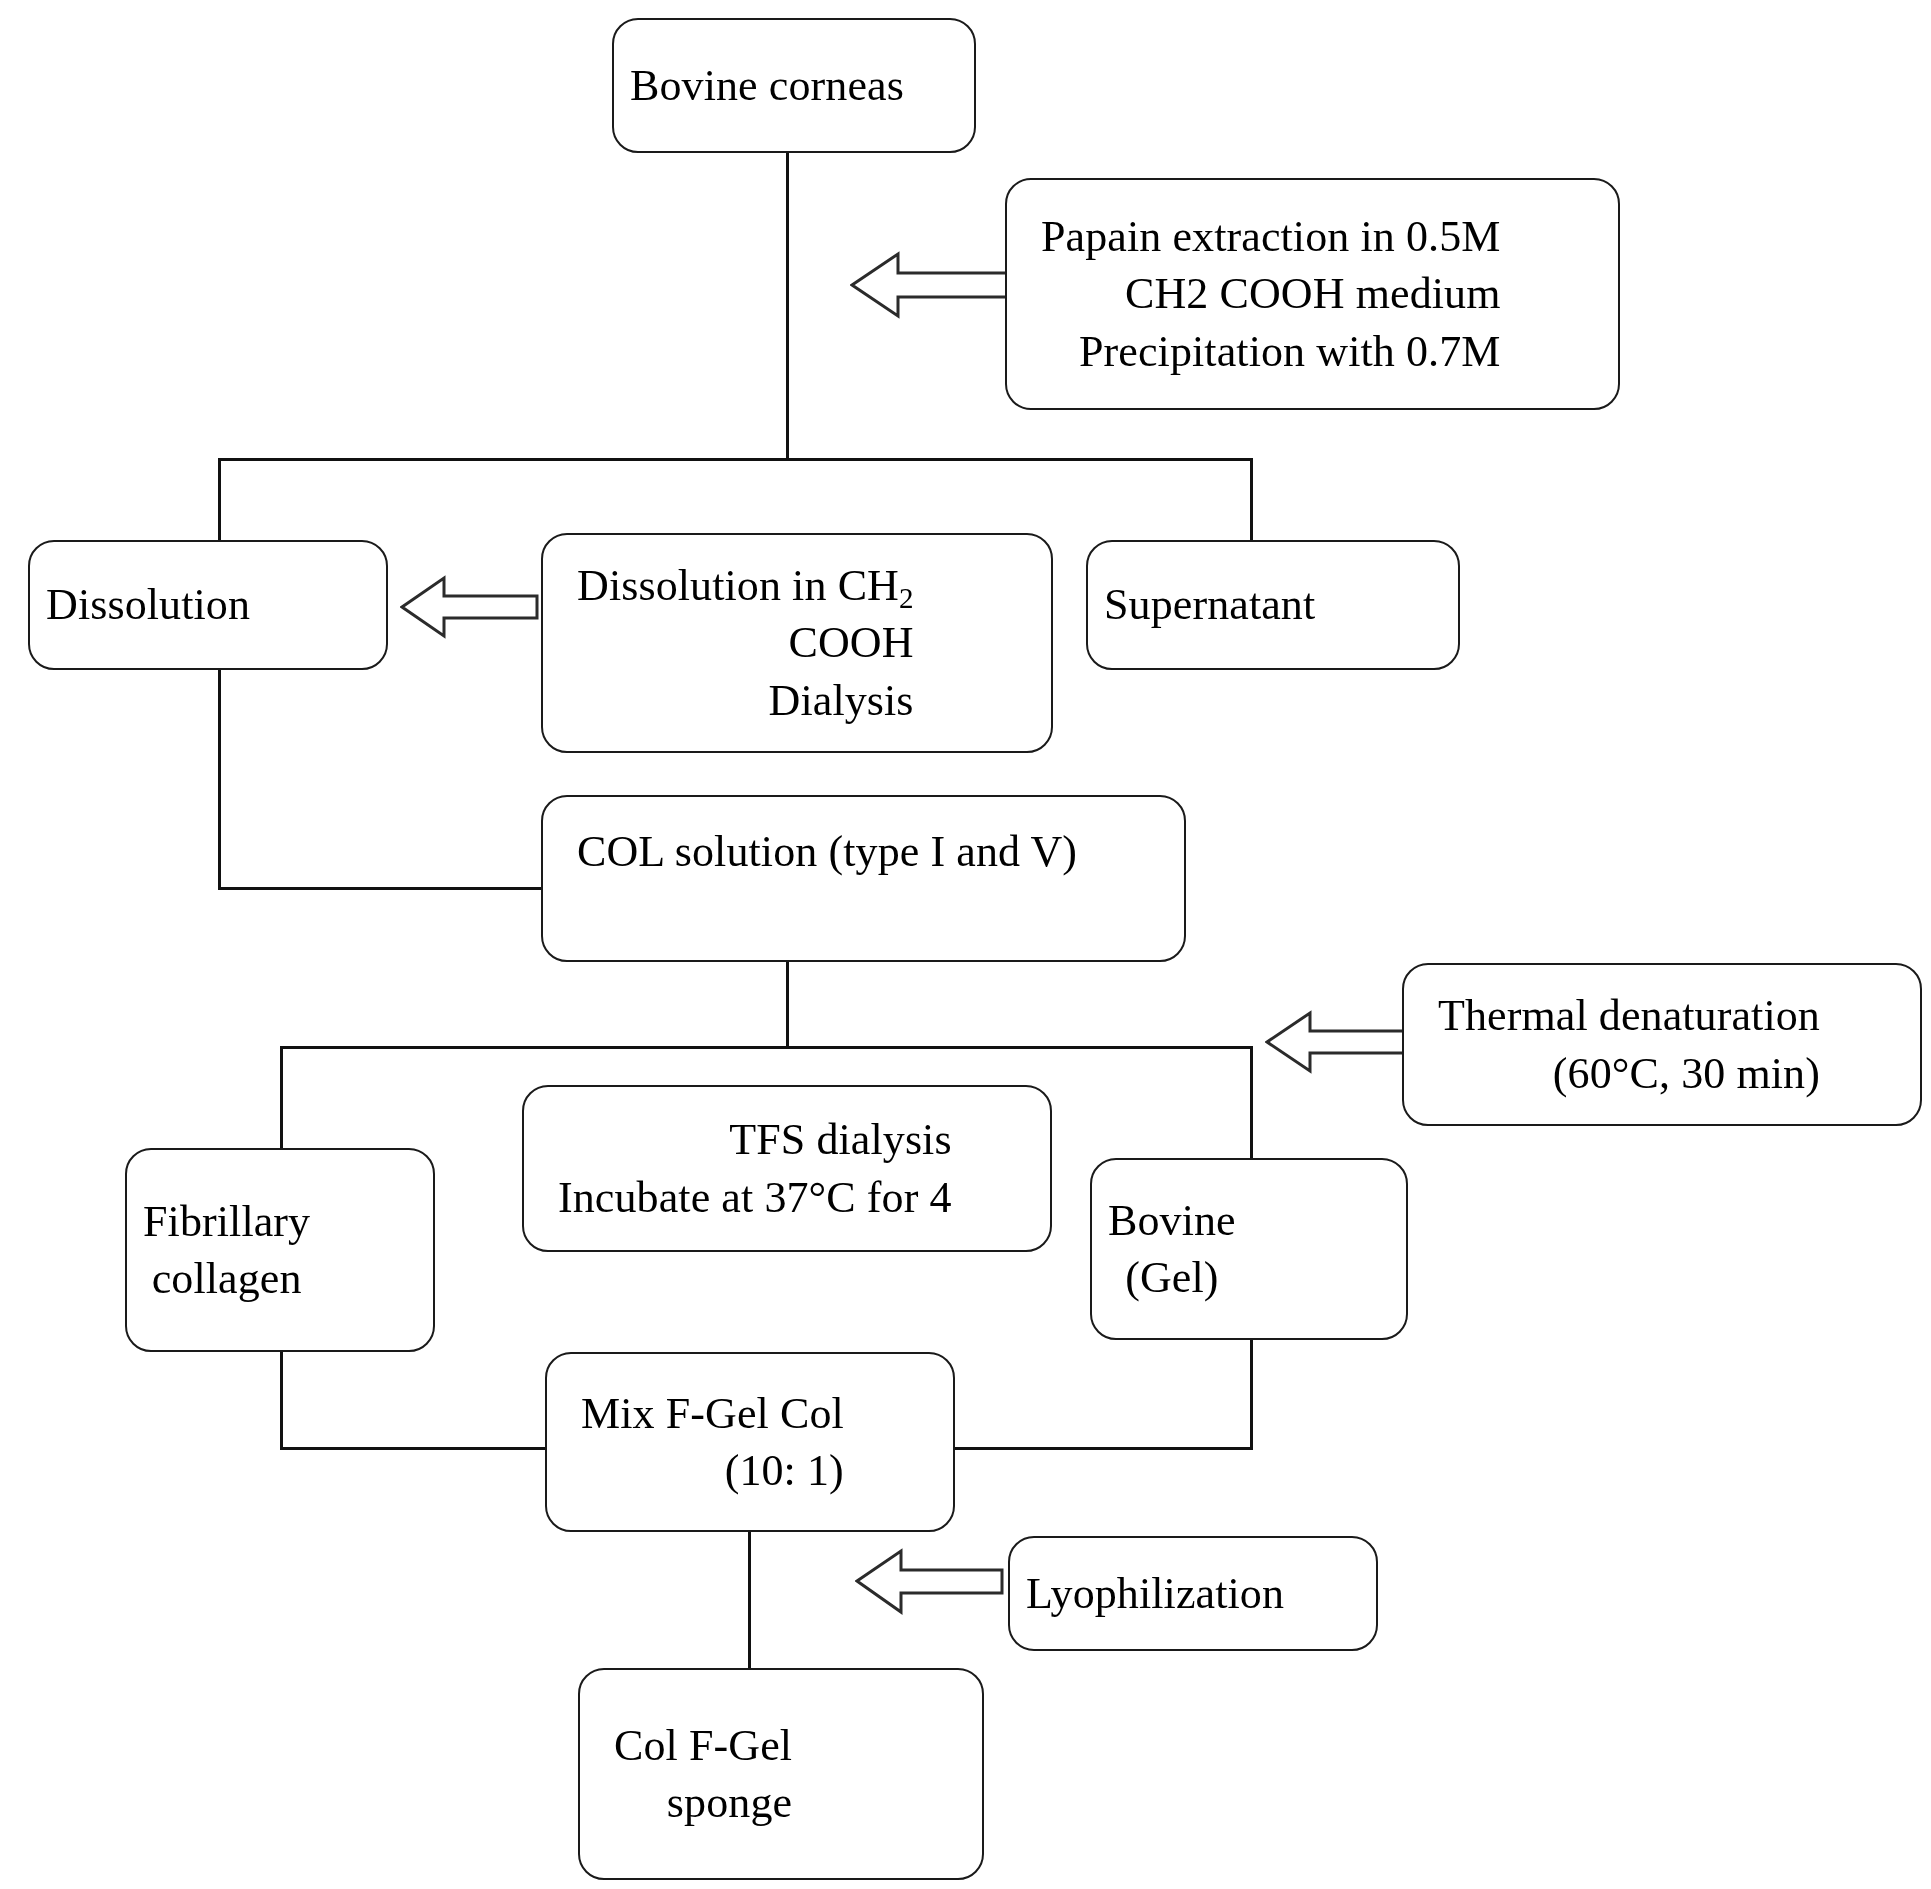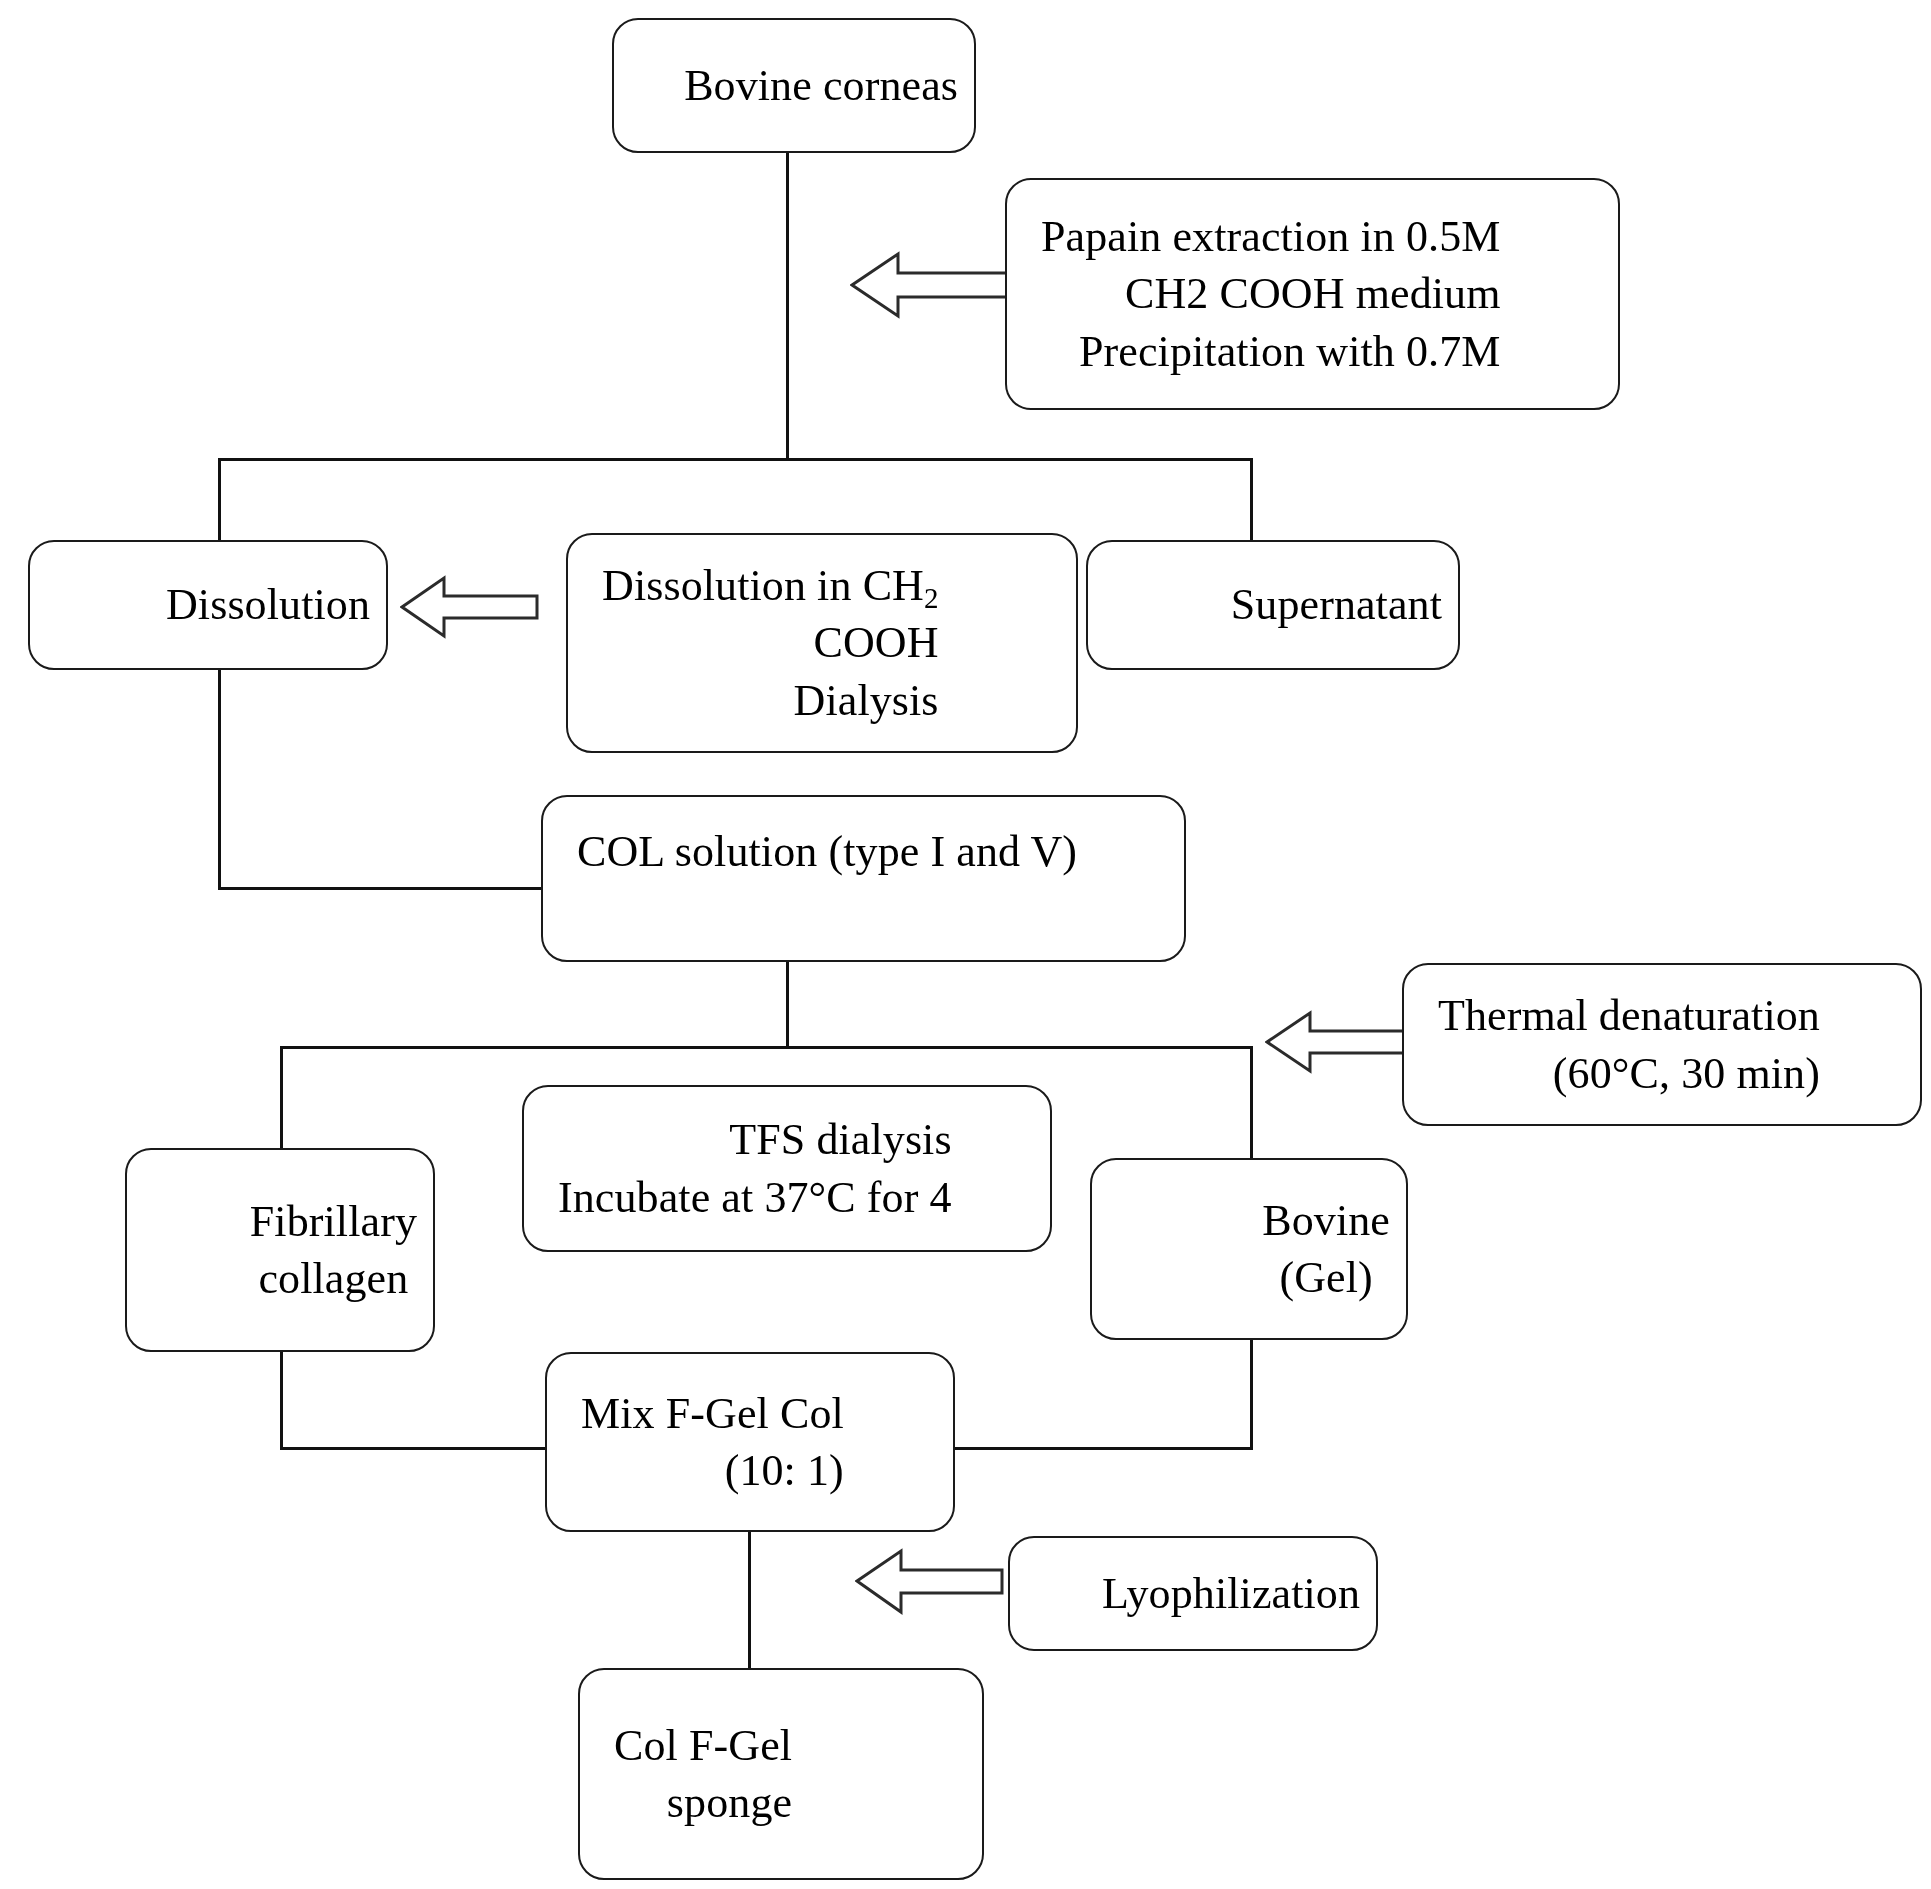--- a/index.html
+++ b/index.html
@@ -19,21 +19,21 @@
   .node {
     position: absolute;
     box-sizing: border-box;
     border: 2.5px solid #1a1a1a;
     border-radius: 26px;
     background: #ffffff;
     display: flex;
     align-items: center;
     z-index: 3;
   }
-  .node.center { justify-content: flex-end; text-align: center; }
+  .node.center { justify-content: flex-start; text-align: center; }
   .node.left   { justify-content: flex-start; text-align: right; }
   .node .txt {
     display: block;
     font-size: 44px;
     line-height: 1.30;
     white-space: pre-line;
     letter-spacing: 0.1px;
   }
   .node.left .txt { padding-left: 34px; }
   .node.center .txt { padding: 0 16px; }
@@ -122,21 +122,21 @@
   <div class="node left" style="left:1005px; top:178px; width:615px; height:232px;">
     <span class="txt">Papain extraction in 0.5M
 CH2 COOH medium
 Precipitation with 0.7M</span>
   </div>
 
   <div class="node center" style="left:28px; top:540px; width:360px; height:130px;">
     <span class="txt">Dissolution</span>
   </div>
 
-  <div class="node left" style="left:566px; top:533px; width:512px; height:220px;">
+  <div class="node left" style="left:541px; top:533px; width:512px; height:220px;">
     <span class="txt"><span>Dissolution in CH</span><sub>2</sub><br><span>COOH</span><br><span>Dialysis</span></span>
   </div>
 
   <div class="node center" style="left:1086px; top:540px; width:374px; height:130px;">
     <span class="txt">Supernatant</span>
   </div>
 
   <div class="node left" style="left:541px; top:795px; width:645px; height:167px;">
     <span class="txt" style="align-self:flex-start; margin-top:26px;">COL solution (type I and V)</span>
   </div>

